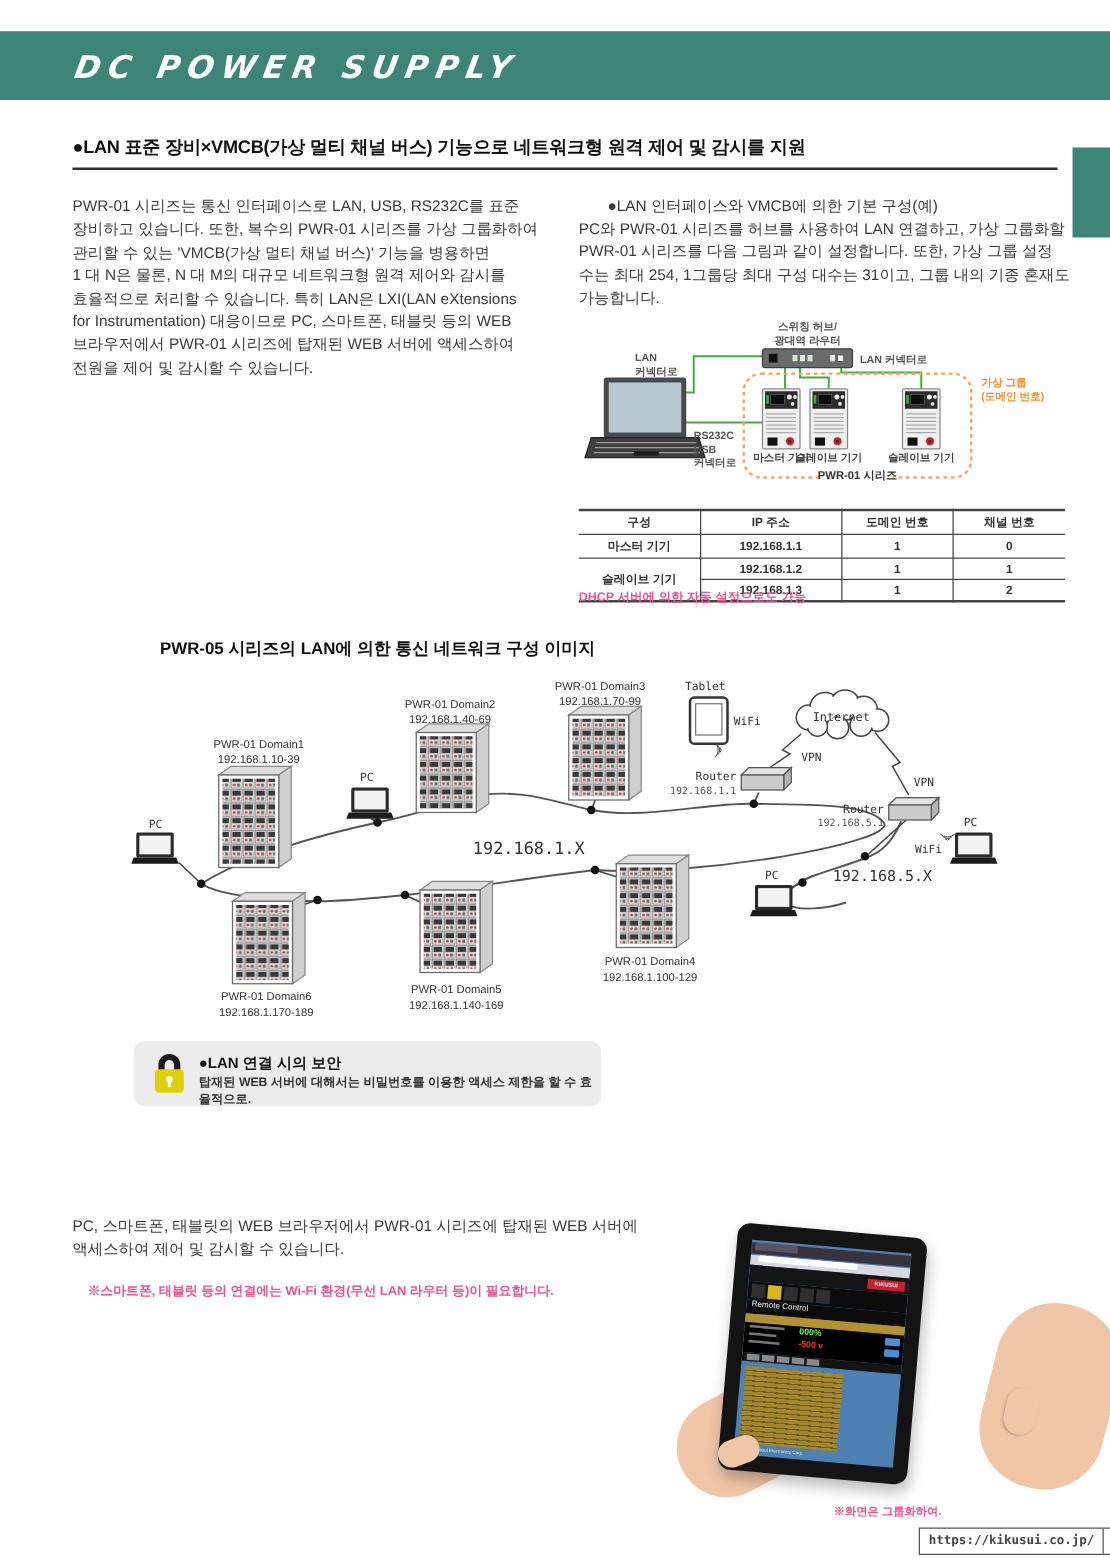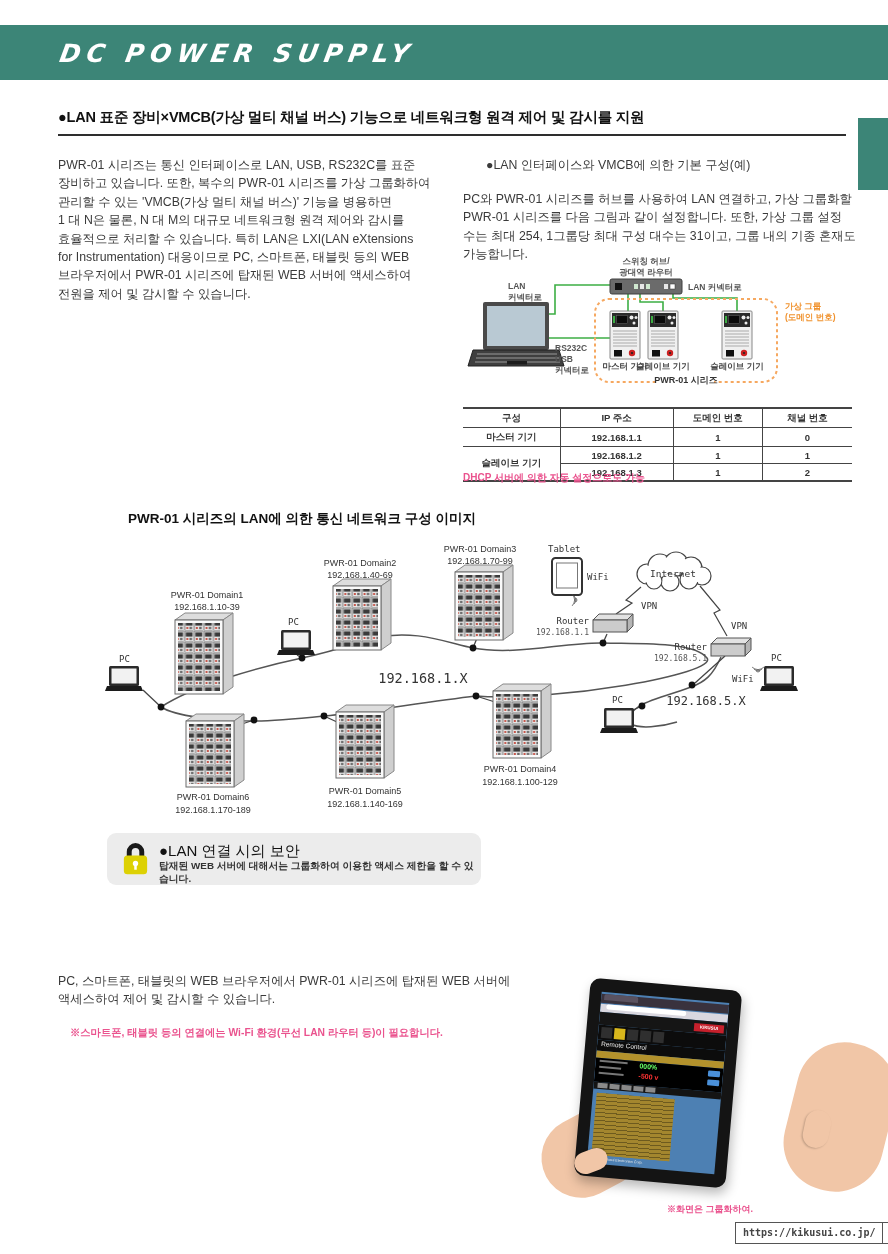--- a/index.html
+++ b/index.html
@@ -23,21 +23,21 @@
   table.cfg{position:absolute;left:463px;top:407px;width:389px;border-collapse:collapse;
             font-size:9.5px;font-weight:bold;color:#333;text-align:center;
             border-top:2px solid #444;border-bottom:2px solid #444;}
   table.cfg th,table.cfg td{border:1px solid #444;padding:2.5px 0;}
   table.cfg th{border-bottom:1.5px solid #444;}
   table.cfg th:first-child,table.cfg td:first-child{border-left:none;margin-top:43px;}
   table.cfg th:last-child,table.cfg td:last-child{border-right:none;}
   
   .sec-box{position:absolute;left:107px;top:833px;width:374px;height:52px;background:#ececec;border-radius:9px;}
   .sec-box .lock{position:absolute;left:15px;top:9px;}
-  .sec-box .t1{position:absolute;left:52px;top:9px;font-size:15px;font-weight:normal;color:#111;}
+  .sec-box .t1{position:absolute;left:52px;top:9px;font-size:12px;font-weight:bold;color:#111;}
   .sec-box .t2{position:absolute;left:52px;top:27px;font-size:9.8px;color:#333;font-weight:bold;}
   
   text{font-family:"Liberation Sans",sans-serif;}
   .mono{font-family:"DejaVu Sans Mono",monospace;}
   
   .scene{position:absolute;left:552px;top:972px;width:330px;height:238px;}
   .hand{position:absolute;background:#f1c6a7;}
   .tablet{position:absolute;left:30px;top:12px;width:152px;height:198px;background:#141414;
           border-radius:10px;transform:rotate(5deg);box-shadow:2px 6px 12px rgba(0,0,0,.28);}
   .tscreen{position:absolute;left:12px;top:13px;width:128px;height:172px;background:#4d80b3;overflow:hidden;}
@@ -65,21 +65,21 @@
   <div class="para" style="left:58px;top:156px;width:402px;">PWR-01 시리즈는 통신 인터페이스로 LAN, USB, RS232C를 표준
 장비하고 있습니다. 또한, 복수의 PWR-01 시리즈를 가상 그룹화하여
 관리할 수 있는 'VMCB(가상 멀티 채널 버스)' 기능을 병용하면
 1 대 N은 물론, N 대 M의 대규모 네트워크형 원격 제어와 감시를
 효율적으로 처리할 수 있습니다. 특히 LAN은 LXI(LAN eXtensions
 for Instrumentation) 대응이므로 PC, 스마트폰, 태블릿 등의 WEB
 브라우저에서 PWR-01 시리즈에 탑재된 WEB 서버에 액세스하여
 전원을 제어 및 감시할 수 있습니다.</div>
 
   <div class="para" style="left:486px;top:156px;width:396px;">●LAN 인터페이스와 VMCB에 의한 기본 구성(예)</div>
-  <div class="para" style="left:463px;top:174px;width:396px;margin-top:16px;">PC와 PWR-01 시리즈를 허브를 사용하여 LAN 연결하고, 가상 그룹화할
+  <div class="para" style="left:463px;top:174px;width:396px;">PC와 PWR-01 시리즈를 허브를 사용하여 LAN 연결하고, 가상 그룹화할
 PWR-01 시리즈를 다음 그림과 같이 설정합니다. 또한, 가상 그룹 설정
 수는 최대 254, 1그룹당 최대 구성 대수는 31이고, 그룹 내의 기종 혼재도
 가능합니다.</div>
 
   <svg style="position:absolute;left:455px;top:252px;" width="410" height="152" viewBox="0 0 410 152">
 
     <text x="191" y="12" text-anchor="middle" font-size="8.5" font-weight="bold" fill="#555">스위칭 허브/</text>
     <text x="191" y="23" text-anchor="middle" font-size="8.5" font-weight="bold" fill="#555">광대역 라우터</text>
 
     <g stroke="#3cae44" stroke-width="1.6" fill="none">
@@ -188,21 +188,21 @@
     </tr>
     <tr>
       <td>192.168.1.3</td>
       <td>1</td>
       <td>2</td>
     </tr>
   </tbody>
     </table>
   <div class="pink" style="position:absolute;left:463px;top:471px;font-size:10px;">DHCP 서버에 의한 자동 설정으로도 가능</div>
 
-  <div style="position:absolute;left:128px;top:510px;font-size:13.5px;font-weight:bold;color:#111;">PWR-01 시리즈의 LAN에 의한 통신 네트워크 구성 이미지</div>
+  <div style="position:absolute;left:128px;top:510px;font-size:13.5px;font-weight:bold;color:#111;">PWR-05 시리즈의 LAN에 의한 통신 네트워크 구성 이미지</div>
 
   <svg style="position:absolute;left:55px;top:530px;" width="810" height="300" viewBox="0 0 810 300">
     <defs>
       <pattern id="rackUnit" width="9.6" height="11" patternUnits="userSpaceOnUse">
         <rect x="0.3" y="0.3" width="8.6" height="10" fill="#e6e6e6" stroke="#808080" stroke-width="0.6"></rect>
         <rect x="1.2" y="1.4" width="6.8" height="4.2" fill="#3a3a3a"></rect>
         <circle cx="2.7" cy="8" r="1.1" fill="#c0392b"></circle>
         <rect x="5" y="6.8" width="2.4" height="2.4" fill="#666"></rect>
       </pattern>
     </defs>
@@ -382,21 +382,21 @@
   </svg>
 
   <div class="sec-box">
     <svg class="lock" width="27" height="34" viewBox="0 0 30 38">
       <path d="M8,18 V11 a7,7 0 0 1 14,0 V18" fill="none" stroke="#1a1a1a" stroke-width="5.5"></path>
       <rect x="2" y="15" width="26" height="21" rx="4" fill="#ddd104"></rect>
       <circle cx="15" cy="24" r="3" fill="#fff"></circle>
         <rect x="13.6" y="25" width="2.8" height="6" fill="#fff"></rect>
     </svg>
     <div class="t1">●LAN 연결 시의 보안</div>
-    <div class="t2">탑재된 WEB 서버에 대해서는 그룹화하여 이용한 액세스 제한을 할 수 있습니다.</div>
+    <div class="t2">탑재된 WEB 서버에 대해서는 비밀번호를 이용한 액세스 제한을 할 수 효율적으로.</div>
   </div>
 
   <div class="para" style="left:58px;top:972px;width:540px;">PC, 스마트폰, 태블릿의 WEB 브라우저에서 PWR-01 시리즈에 탑재된 WEB 서버에
 액세스하여 제어 및 감시할 수 있습니다.</div>
   <div class="pink" style="position:absolute;left:70px;top:1026px;font-size:10.3px;">※스마트폰, 태블릿 등의 연결에는 Wi-Fi 환경(무선 LAN 라우터 등)이 필요합니다.</div>
 
   <div class="scene">
 
     <div class="hand" style="left:-12px;top:140px;width:105px;height:80px;border-radius:50px;transform:rotate(-28deg);"></div>
 

